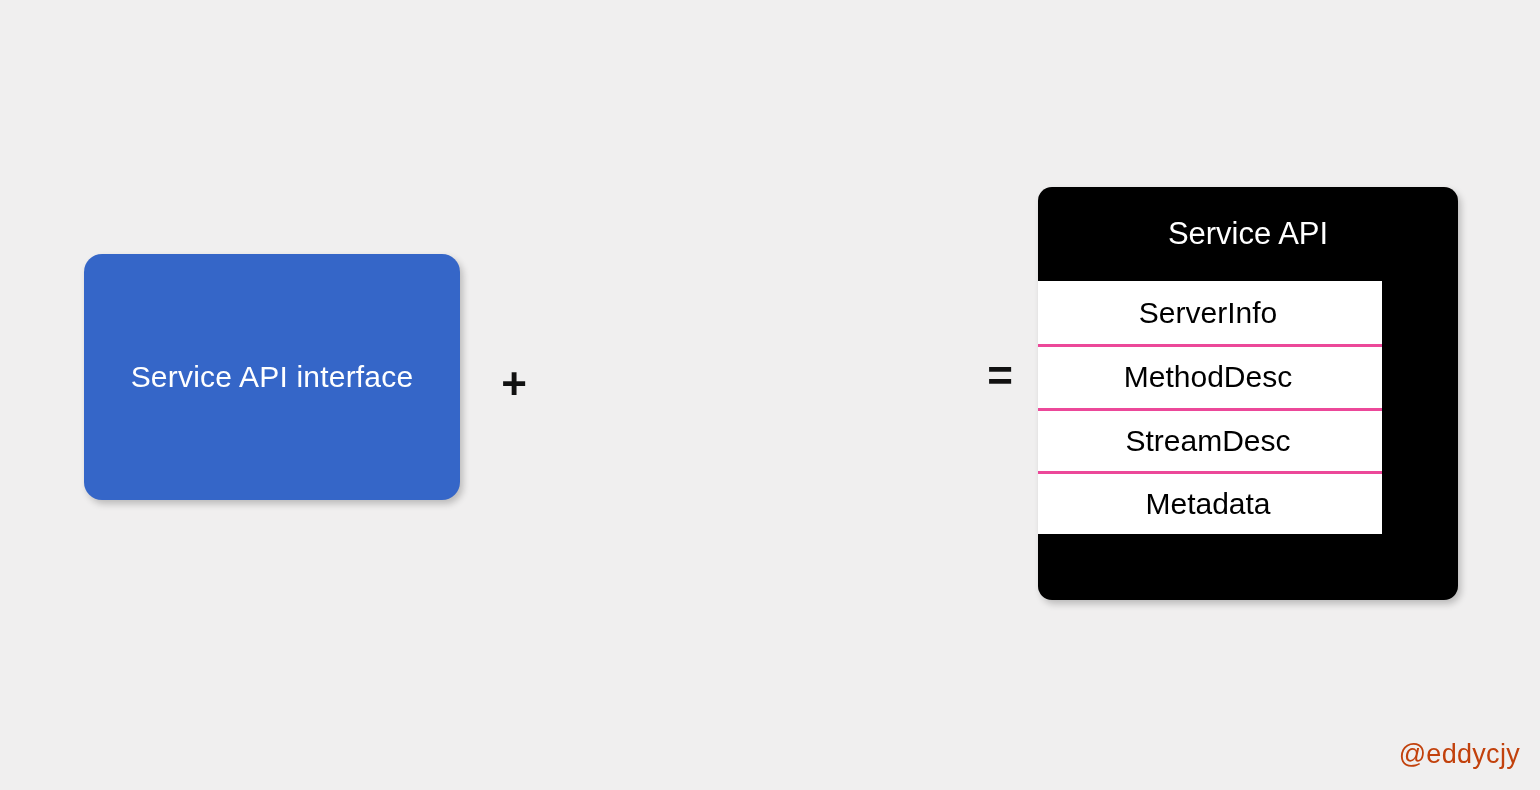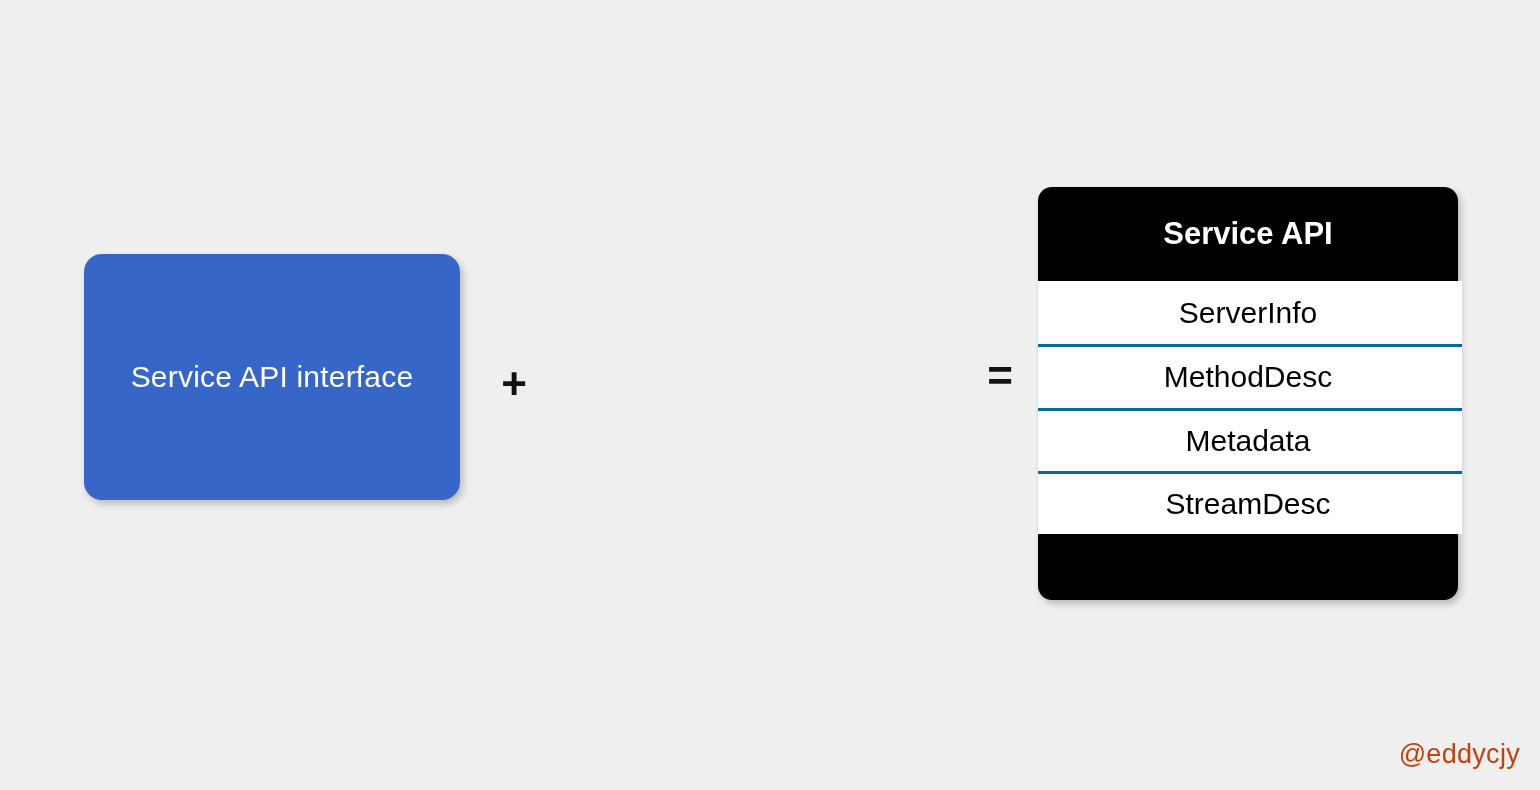--- a/index.html
+++ b/index.html
@@ -90,44 +90,44 @@
     height: 94px;
     display: flex;
     align-items: flex-start;
     justify-content: center;
     padding-top: 29px;
     box-sizing: border-box;
   }
   #service-api-header-label {
     color: #ffffff;
     font-size: 31px;
-    font-weight: 700;
+    font-weight: 400;
     white-space: nowrap;
   }
 
   #service-api-rows {
     position: absolute;
     left: 0px;
     top: 94px;
-    width: 424px;
+    width: 344px;
     height: 253px;
     background: #ffffff;
   }
   .api-row {
     position: relative;
     width: 100%;
     height: 63.25px;
     background: #ffffff;
     display: flex;
     align-items: center;
     justify-content: center;
     box-sizing: border-box;
   }
   .api-row + .api-row {
-    border-top: 3px solid #0369a1;
+    border-top: 3px solid #ec4899;
   }
   .api-row-label {
     color: #000000;
     font-size: 30px;
     font-weight: 400;
     white-space: nowrap;
     
     margin-right: 4px;
   }
 
@@ -167,25 +167,25 @@
 
       <div class="api-row">
         <span class="api-row-label">ServerInfo</span>
       </div>
 
       <div class="api-row">
         <span class="api-row-label">MethodDesc</span>
       </div>
 
       <div class="api-row">
-        <span class="api-row-label">Metadata</span>
+        <span class="api-row-label">StreamDesc</span>
       </div>
 
       <div class="api-row">
-        <span class="api-row-label">StreamDesc</span>
+        <span class="api-row-label">Metadata</span>
       </div>
 
     </div>
   </div>
 
   <div id="watermark">@eddycjy</div>
 
 </div>
 
 </body></html>

